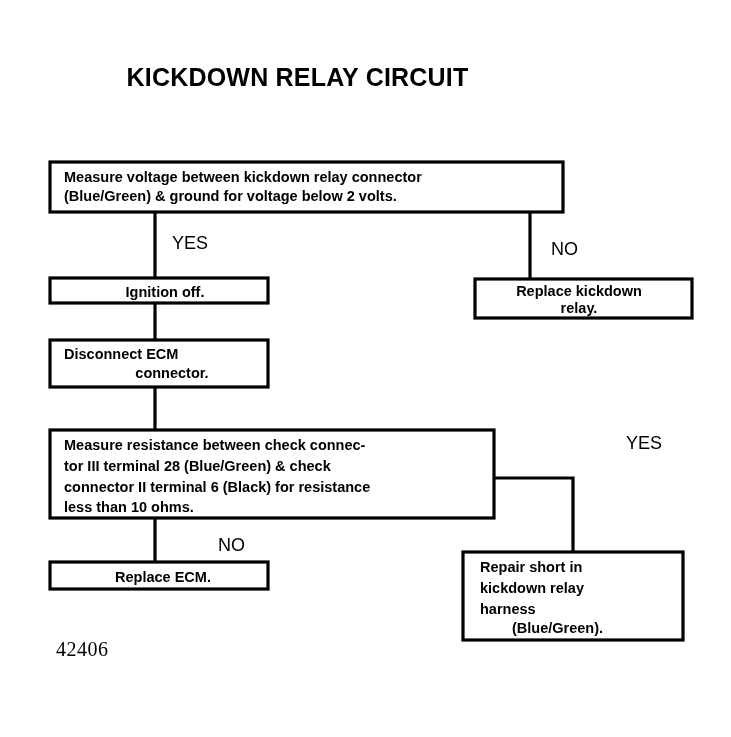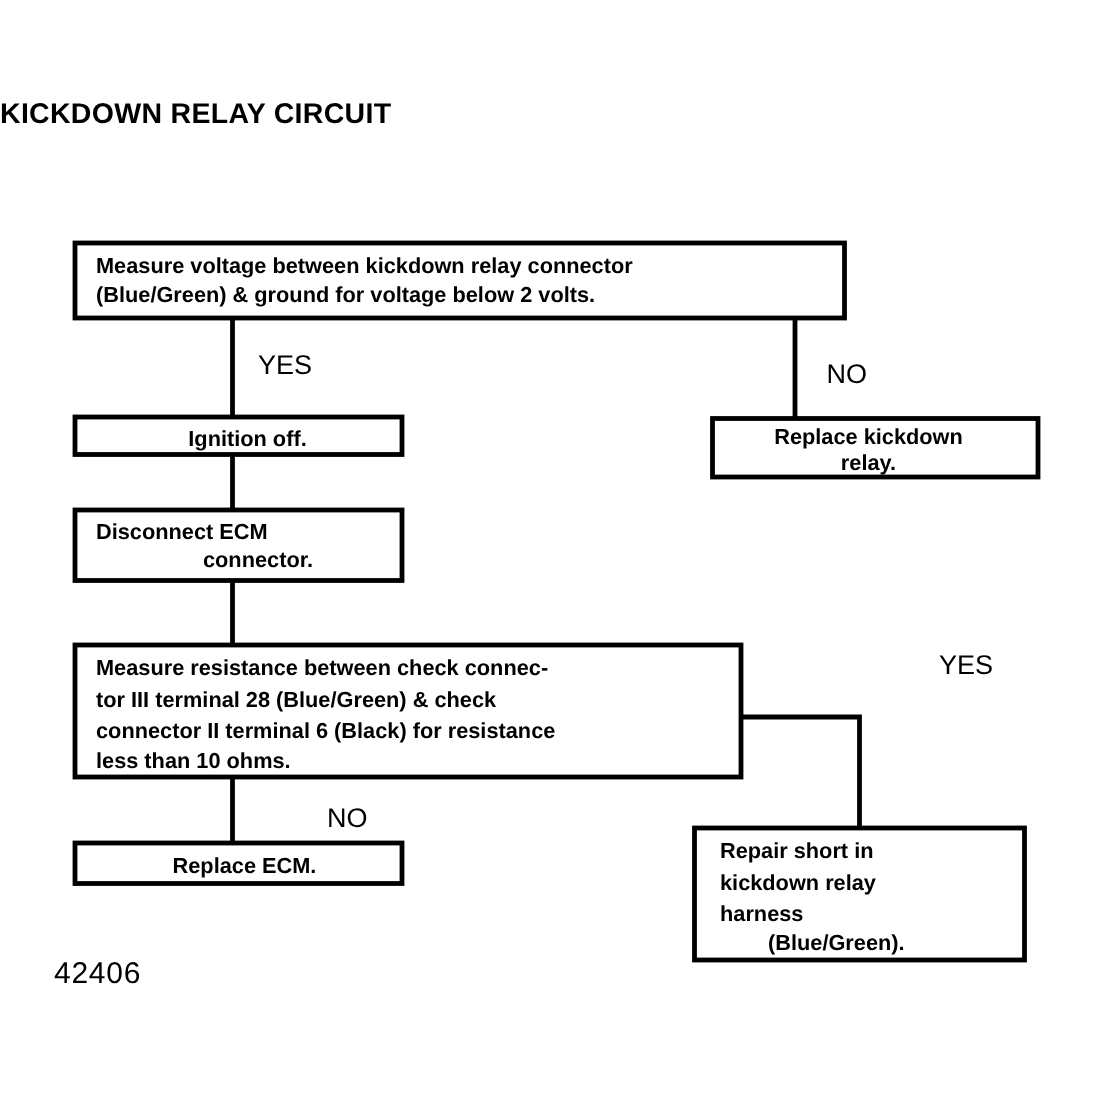--- a/index.html
+++ b/index.html
@@ -18,22 +18,23 @@
     position: relative;
     width: 731px;
     height: 737px;
     background: #ffffff;
   }
   .title-block {
     position: absolute;
     left: 0;
     top: 64px;
     width: 595px;
+    text-align: center;
     font-weight: bold;
-    font-size: 19px;
+    font-size: 25px;
     letter-spacing: 0.2px;
     line-height: 26px;
   }
   .title-line1 { display: block; }
   .title-line2 { display: block; }
 
   svg.flow {
     position: absolute;
     left: 0;
     top: 0;
@@ -60,24 +61,25 @@
   .btext-left { text-anchor: start; }
   .btext-mid  { text-anchor: middle; }
   .lbl {
     font-family: "Liberation Sans", sans-serif;
     font-size: 18px;
     fill: #000000;
     text-anchor: start;
   }
   .figno {
     position: absolute;
-    left: 36px;
+    left: 56px;
     top: 638px;
     font-size: 20px;
     letter-spacing: 0.5px;
+    font-family: Liberation Serif, serif;
   }
 </style>
 </head>
 <body>
 
 <div id="page">
 
   <div class="title-block">
     <span class="title-line1">KICKDOWN RELAY CIRCUIT</span>
   </div>

